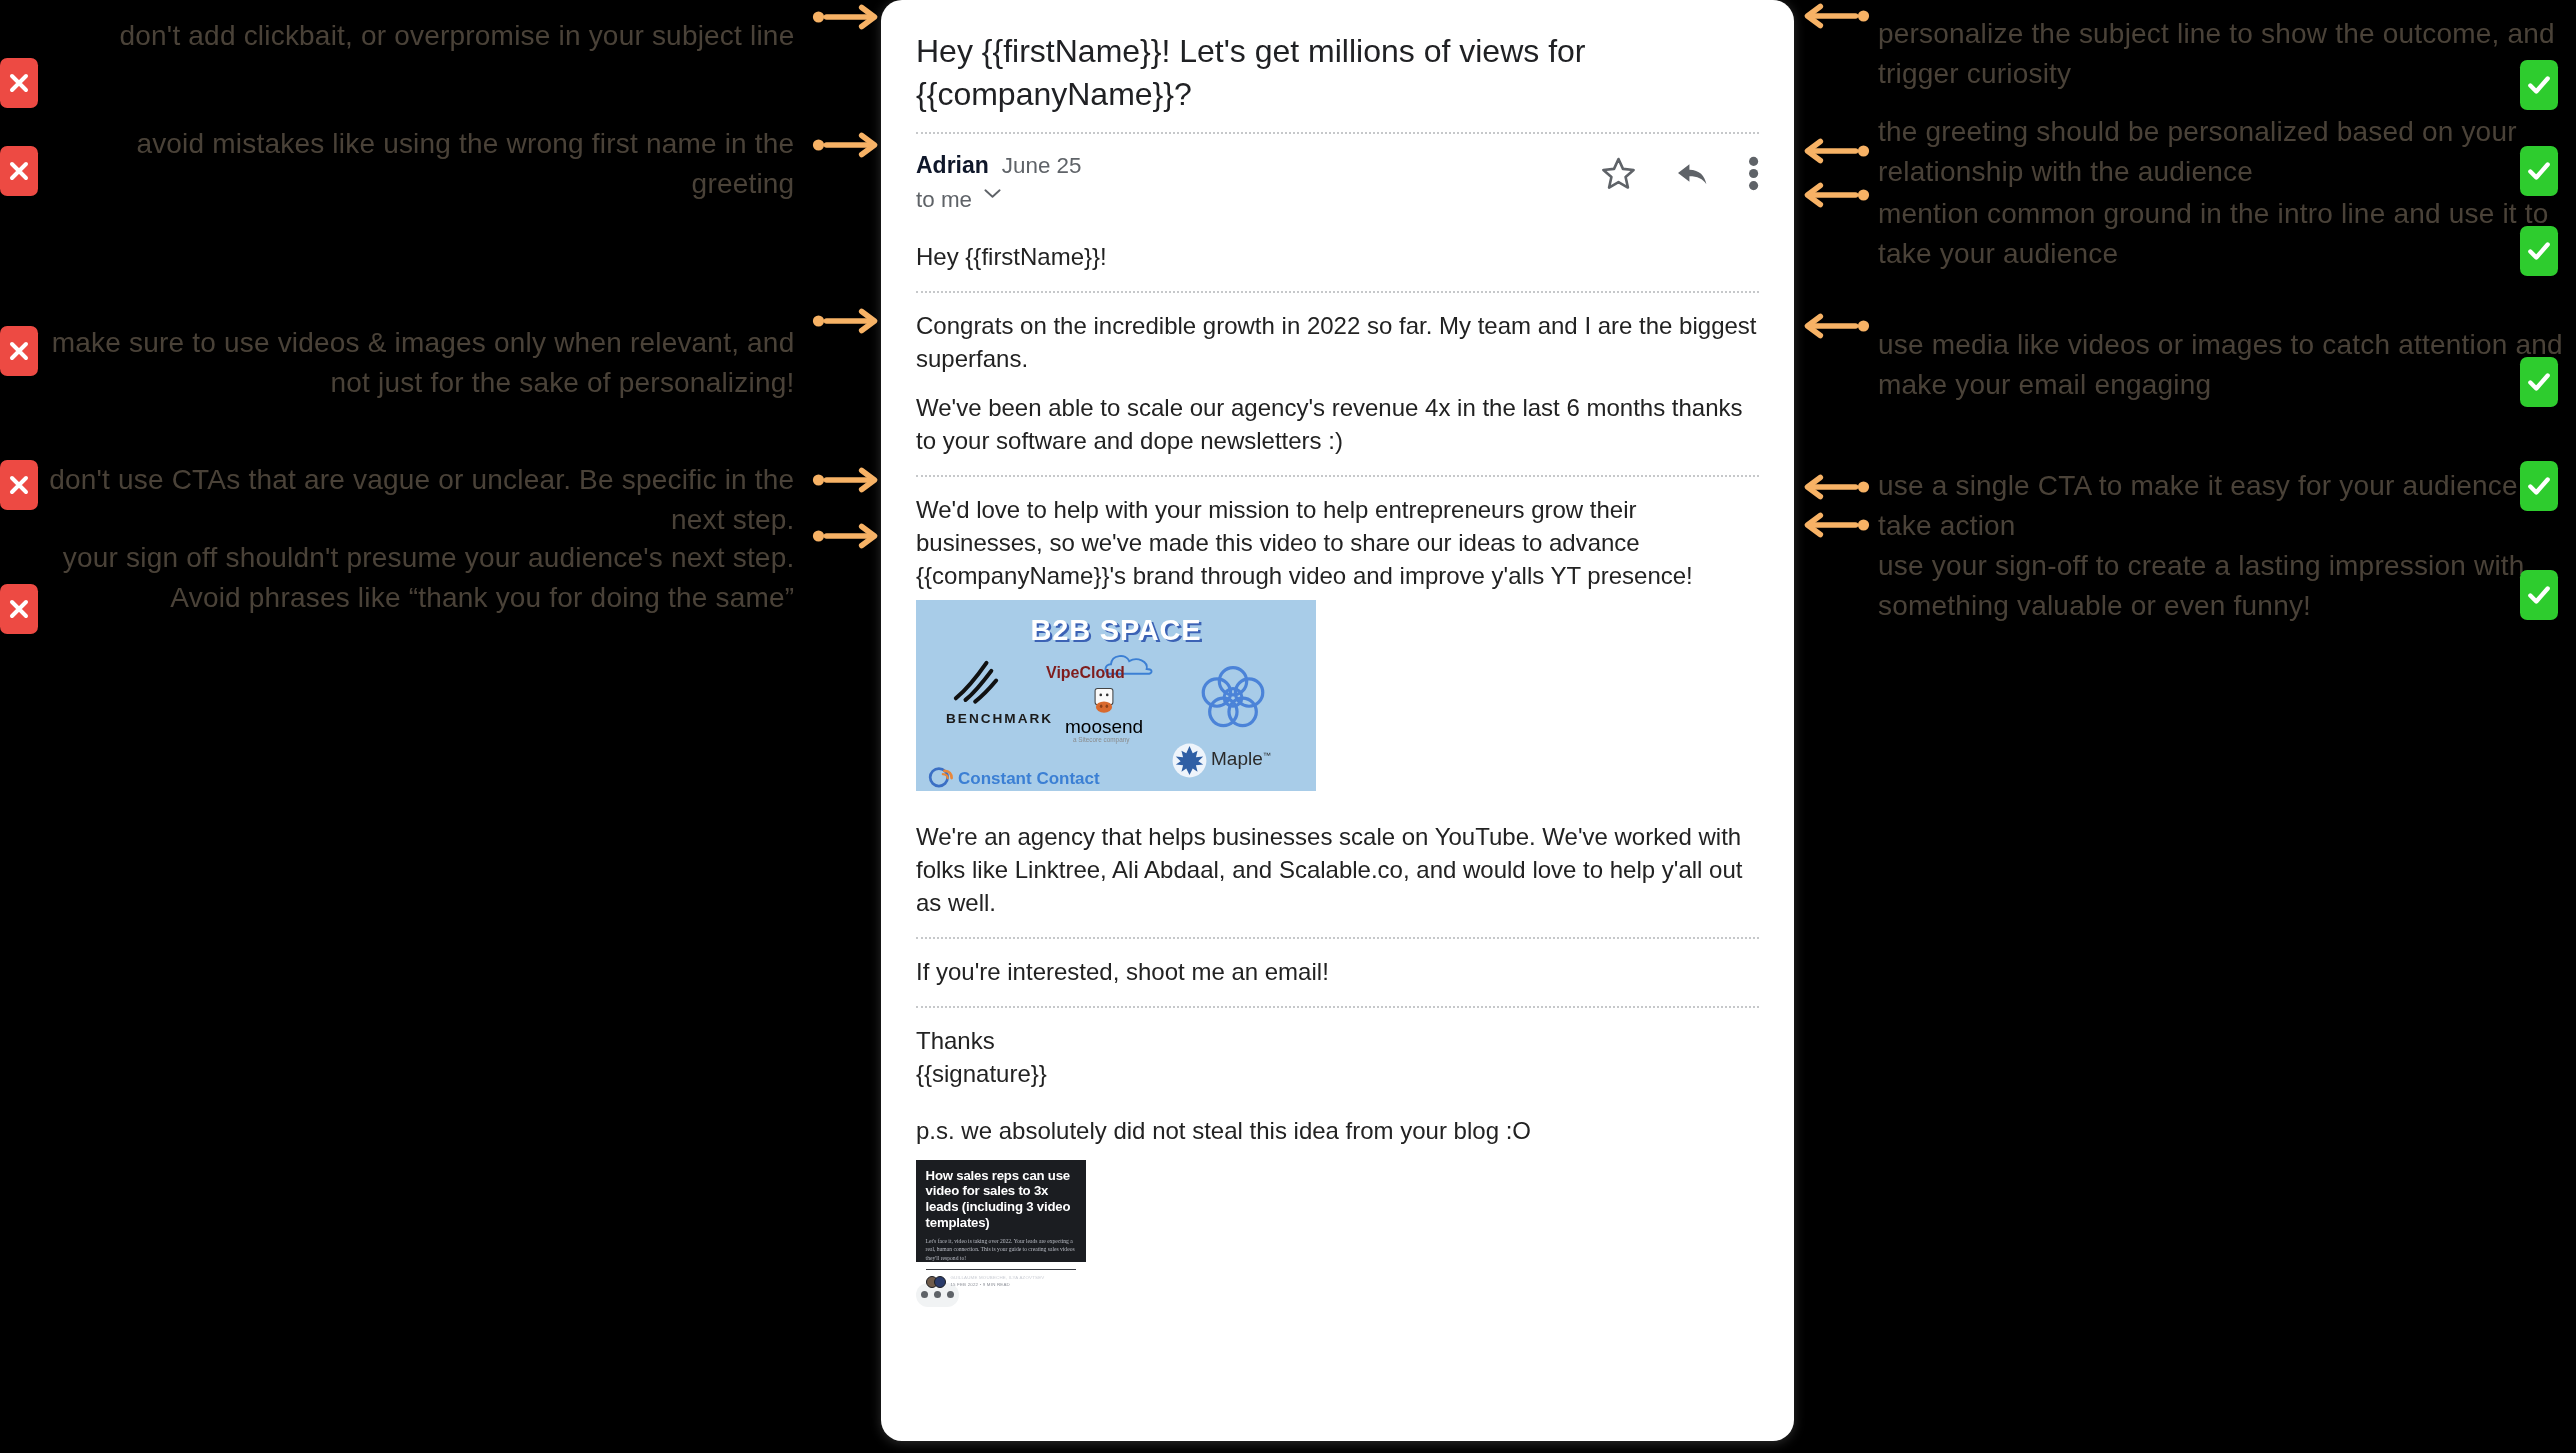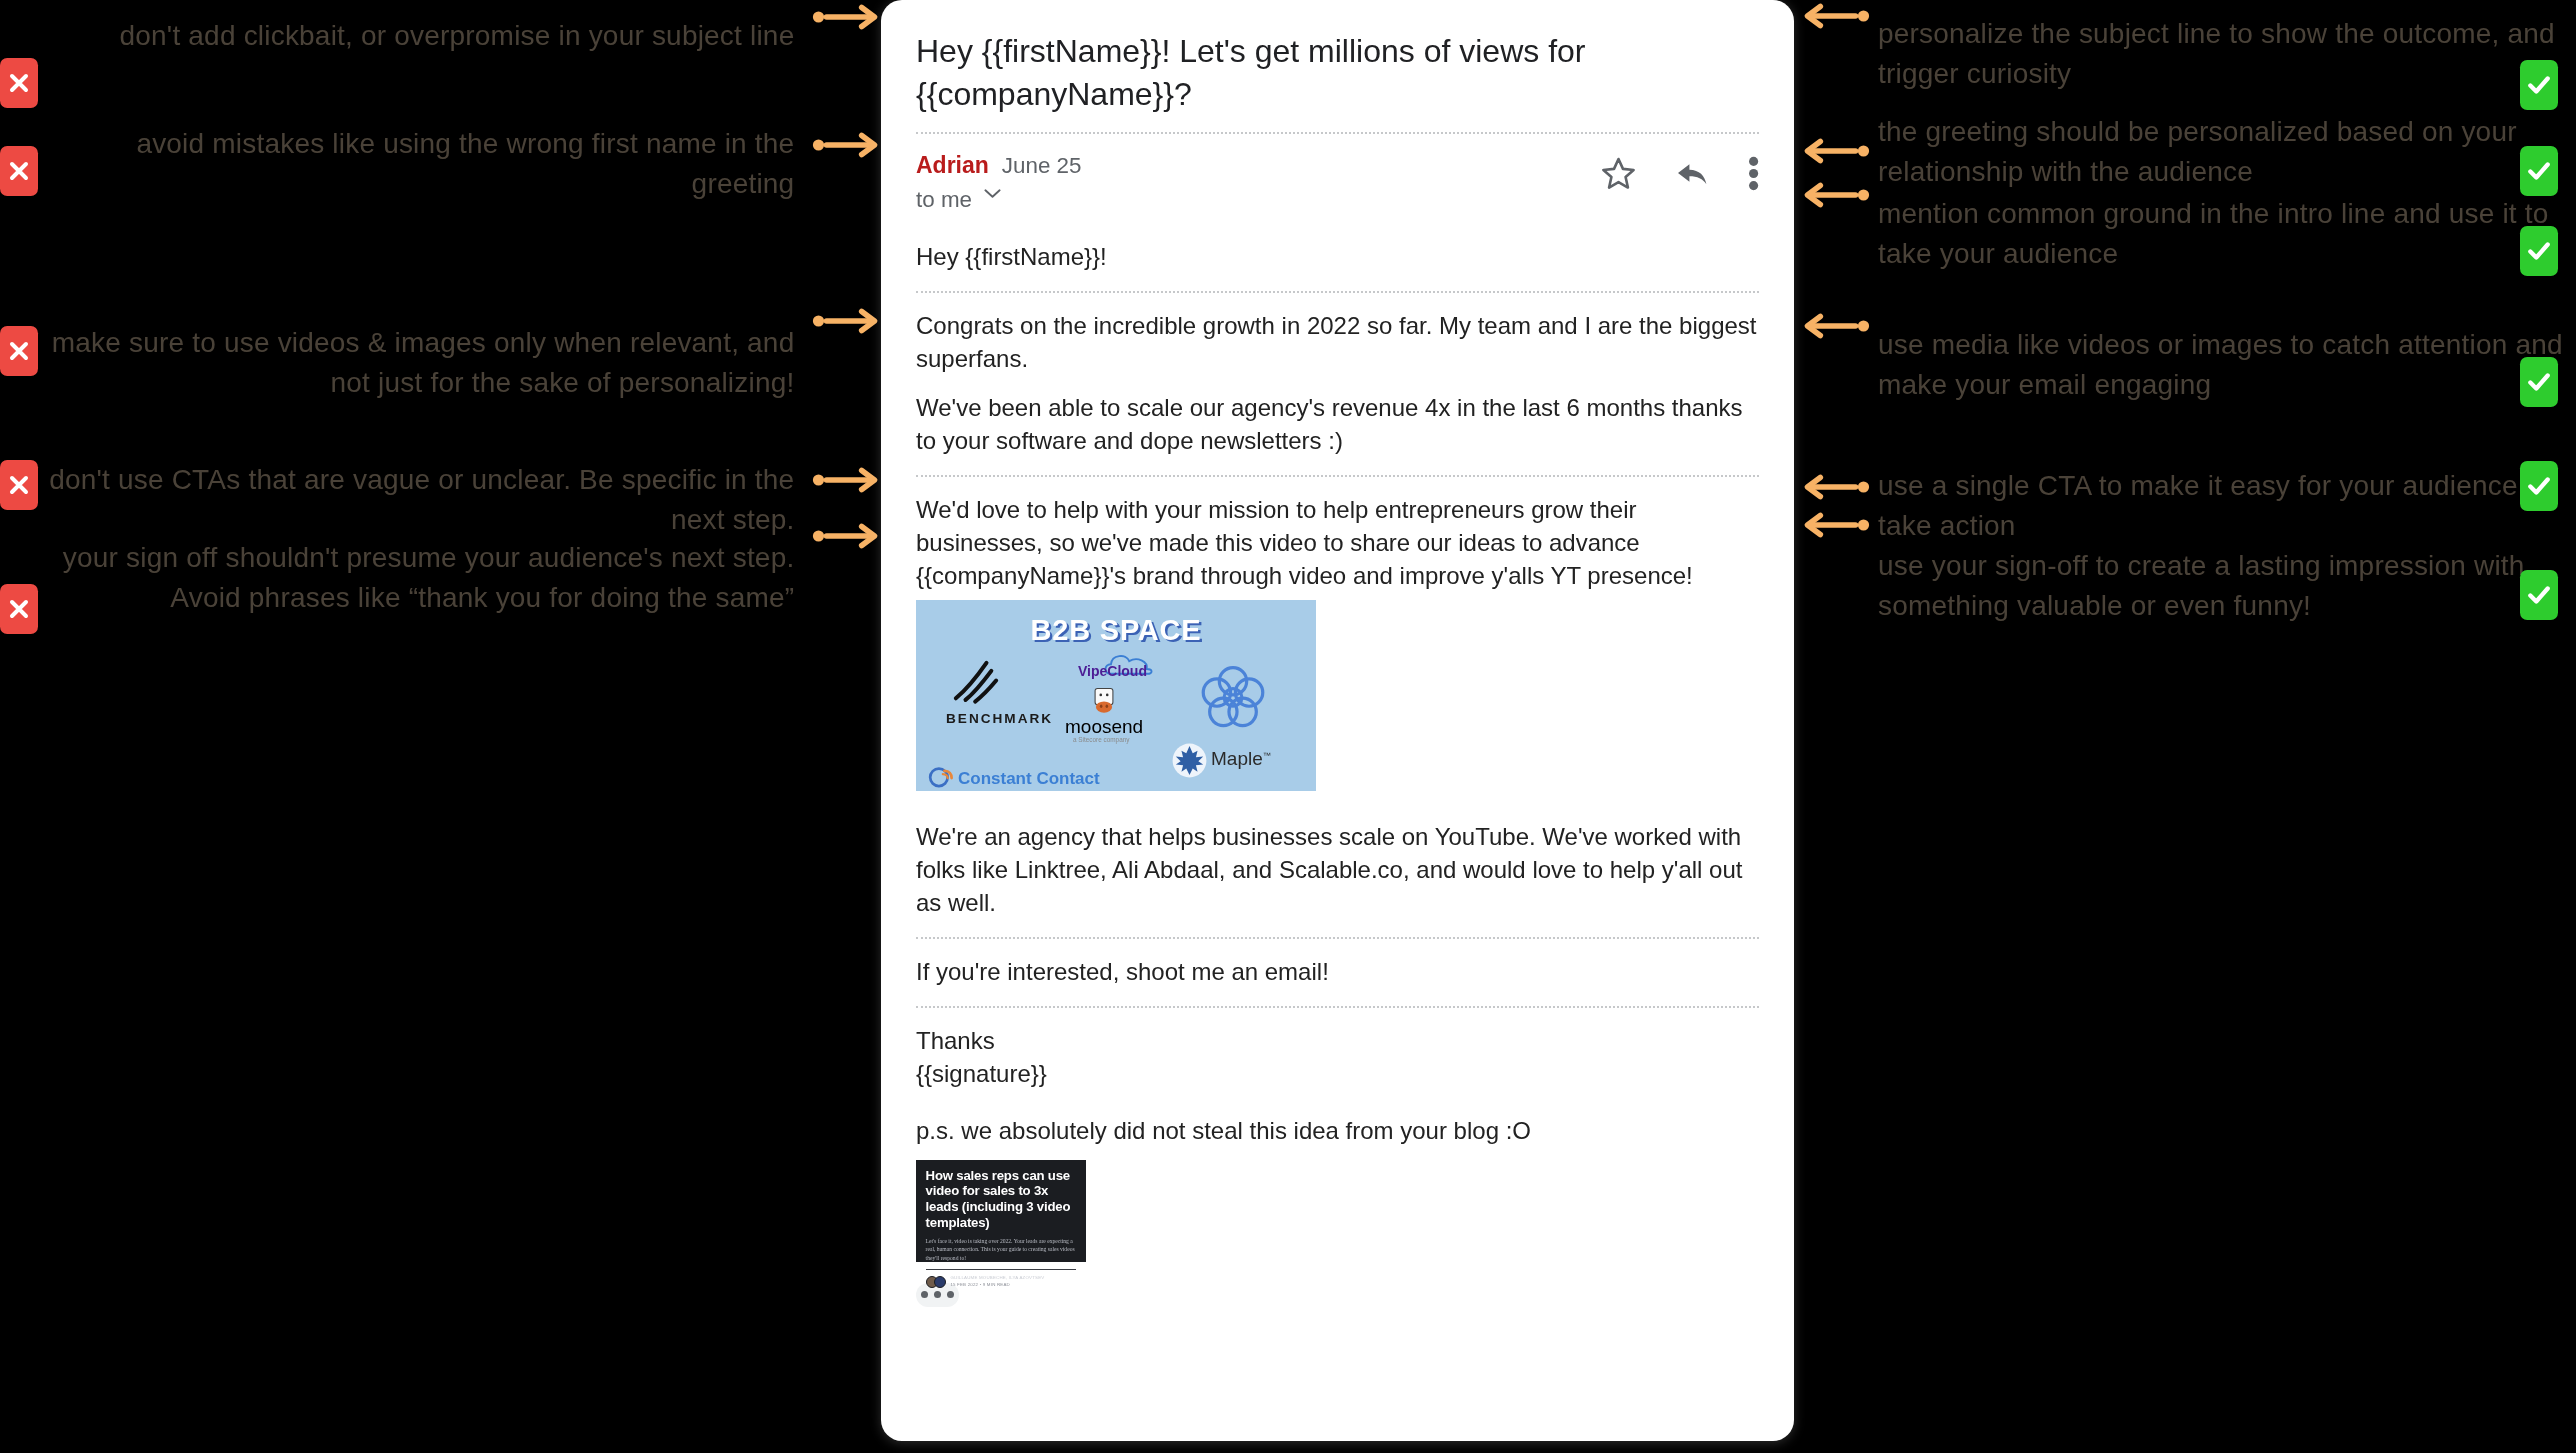--- a/index.html
+++ b/index.html
@@ -64,21 +64,21 @@
     padding: 6.4px 0 17.6px 0;
   }
 
   .dotted {
     border-top: 2.4px dotted #c6c8ca;
     margin: 0;
   }
 
   .meta { padding: 17.6px 0 27px 0; position: relative; }
   .meta-row1 { display: flex; align-items: baseline; gap: 13px; }
-  .sender { font-size: 23px; font-weight: 700; color: #b91c1c; }
+  .sender { font-size: 23px; font-weight: 700; color: #0f172a; }
   .date   { font-size: 22.4px; color: #5f6368; }
   .meta-row2 { display: flex; gap: 11.2px; margin-top: 8px; }
   .tome   { font-size: 22.4px; color: #5f6368; }
   .chev   { display: block; }
 
   .meta-actions {
     position: absolute; right: 0; top: 21px;
     display: flex; align-items: center; gap: 37px;
   }
   .icon-btn { display:flex; align-items:center; justify-content:center; cursor: pointer; }
@@ -99,21 +99,21 @@
   .b2b-title {
     position: absolute; top: 9.6px; left: 0; right: 0;
     text-align: center;
     font-size: 29px; font-weight: 800; letter-spacing: 0.8px;
     color: #ffffff;
     text-shadow: 2.4px 2.4px 0 #3b62b5;
   }
   .logo { position: absolute; font-family: "Liberation Sans", sans-serif; }
   .lg-benchmark { left: 30px;  top: 110px; font-size: 13.6px; font-weight: 700; letter-spacing: 2px; color:#1b1b1b;}
   .lg-bm-marks  { left: 35px;  top: 58px; }
-  .lg-vipe      { left: 162px; top: 62px; font-size: 14px; color:#4c1d95; font-weight:600;}
+  .lg-vipe      { left: 130px; top: 62px; font-size: 16px; color:#7f1d1d; font-weight:600;}
   .lg-vipe-cloud{ left: 186px; top: 50px; }
   .lg-moose     { left: 149px; top: 114px; font-size: 19px; color:#000000; font-weight:400;}
   .lg-moose-sub { left: 157px; top: 136px; font-size: 6.4px; color:#8a8a8a; }
   .lg-moose-ico { left: 171px; top: 86px; }
   .lg-flower    { left: 280px; top: 62px; }
   .lg-maple     { left: 295px; top: 146px; font-size: 19px; color:#2b2b2b; }
   .lg-maple-ico { left: 255px; top: 142px; }
   .lg-cc        { left: 42px;  top: 167px; font-size: 17px; color:#3b7fd4; font-weight:600;}
   .lg-cc-ico    { left: 11.2px;  top: 163px; }
 

